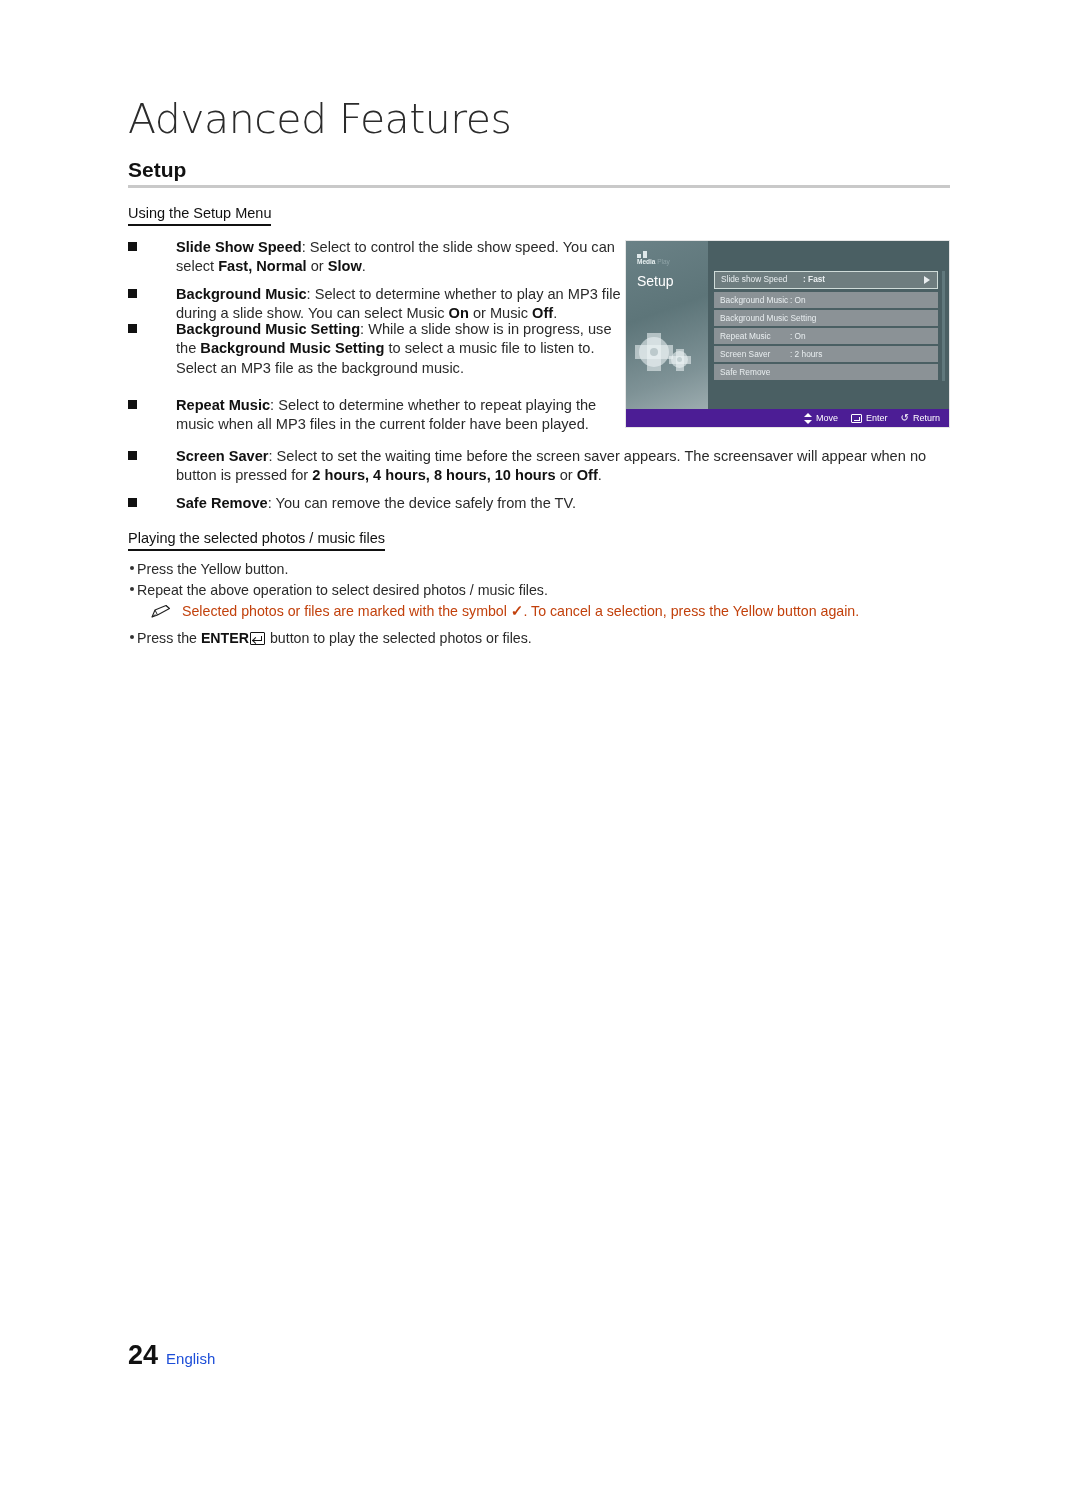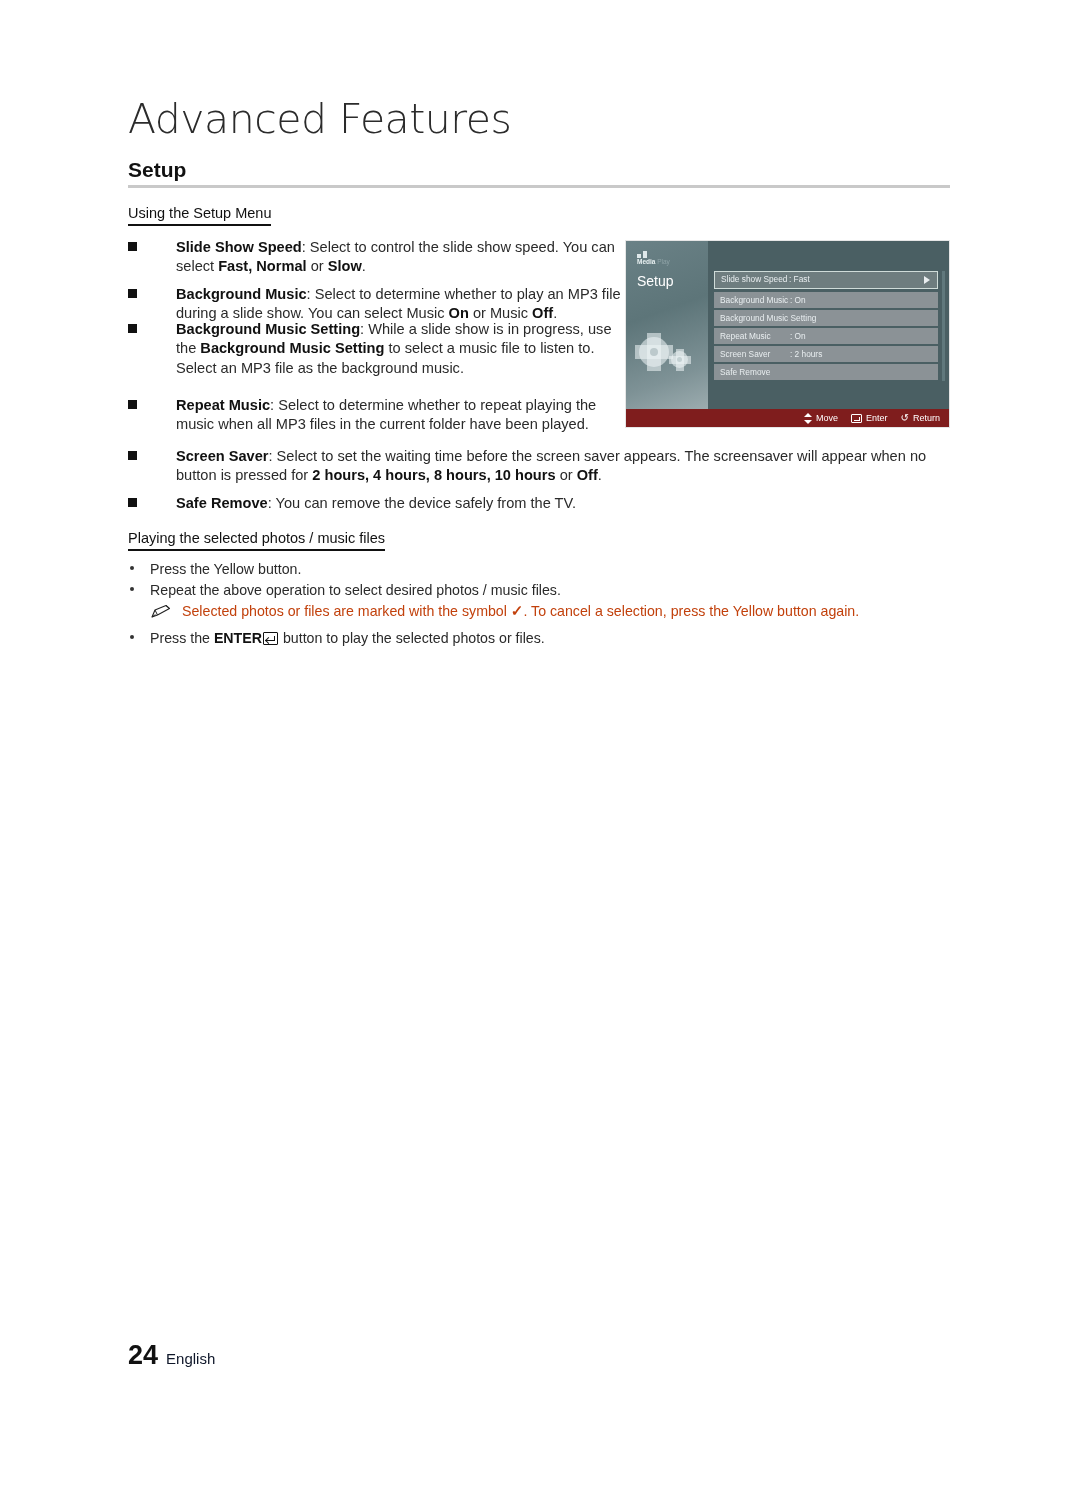--- a/index.html
+++ b/index.html
@@ -56,21 +56,21 @@
   #blk4 { left:128px; top:396px; width:490px; }
   #blk5 { left:128px; top:447px; width:822px; }
   #blk6 { left:128px; top:494px; width:822px; }
 
   
   .dot { position:absolute; font-size:14.2px; line-height:1.35; color:#2a2a2a; }
   .dot .bullet {
     position:absolute; left:2px; top:6px;
     width:4px; height:4px; border-radius:50%; background:#333;
   }
-  .dot .txt { display:block; margin-left:22px; }
+  .dot .txt { display:block; margin-left:9px; }
   #dot1 { left:128px; top:560px; width:822px; }
   #dot2 { left:128px; top:581px; width:822px; }
   #dot3 { left:128px; top:629px; width:822px; }
 
   .note { position:absolute; left:150px; top:601px; width:800px;
           font-size:14.2px; color:#c2410c; line-height:1.35; }
   .note .pen { display:inline-block; width:26px; vertical-align:-3px; }
   .note .pen svg { display:block; }
   .note .txt { margin-left:6px; }
 
@@ -164,42 +164,42 @@
     line-height:16px;
     padding-left:6px;
     white-space:nowrap;
   }
   .menu-row .val { position:absolute; left:76px; }
   .menu-row.sel {
     background:#6e7d7f;
     border:1.3px solid #cfdcd9;
     height:18px; line-height:15px;
   }
-  .menu-row.sel .val { left:74px; }
+  .menu-row.sel .val { left:88px;font-weight:bold; }
   .arrow-r {
     position:absolute; right:7px; top:50%; transform:translateY(-50%);
     width:0; height:0;
     border-left:6px solid #e9eef0;
     border-top:4px solid transparent;
     border-bottom:4px solid transparent;
   }
   #row0 { top:30px; }
   #row1 { top:51px; }
   #row2 { top:69px; }
   #row3 { top:87px; }
   #row4 { top:105px; }
   #row5 { top:123px; }
 
   #tv-scrollbar {
     position:absolute; left:316px; top:30px; width:3px; height:110px;
     background:#60787c;
   }
   #tv-bottom {
     position:absolute; left:0; top:168px; right:0; bottom:0;
-    background:#7f1d1d;
+    background:#4c1d95;
     display:flex; align-items:center; justify-content:flex-end;
     gap:13px; padding-right:9px;
     color:#ffffff; font-size:9px;
   }
   #tv-bottom .grp { display:flex; align-items:center; gap:4px; }
   .ico-move { display:inline-block; width:8px; height:11px; position:relative; }
   .ico-move::before, .ico-move::after {
     content:""; position:absolute; left:0; width:0; height:0;
     border-left:4px solid transparent; border-right:4px solid transparent;
   }
@@ -212,21 +212,21 @@
   .ico-enter::after {
     content:""; position:absolute; left:2px; top:2px;
     width:5px; height:3px;
     border-right:1.1px solid #fff; border-bottom:1.1px solid #fff;
   }
   .ico-return { display:inline-block; font-size:10px; line-height:1; }
 
   
   #footer { position:absolute; left:128px; top:1340px; display:flex; align-items:baseline; gap:8px; }
   #footer .pg { font-size:27px; font-weight:bold; color:#111; }
-  #footer .lang { font-size:15px; color:#0f172a; }
+  #footer .lang { font-size:15px; color:#1d4ed8; }
 </style>
 </head>
 <body>
 
 <div class="page">
 
   <div class="chapter-title">Advanced Features</div>
   <div class="section-title">Setup</div>
   <div class="section-rule"></div>
 

